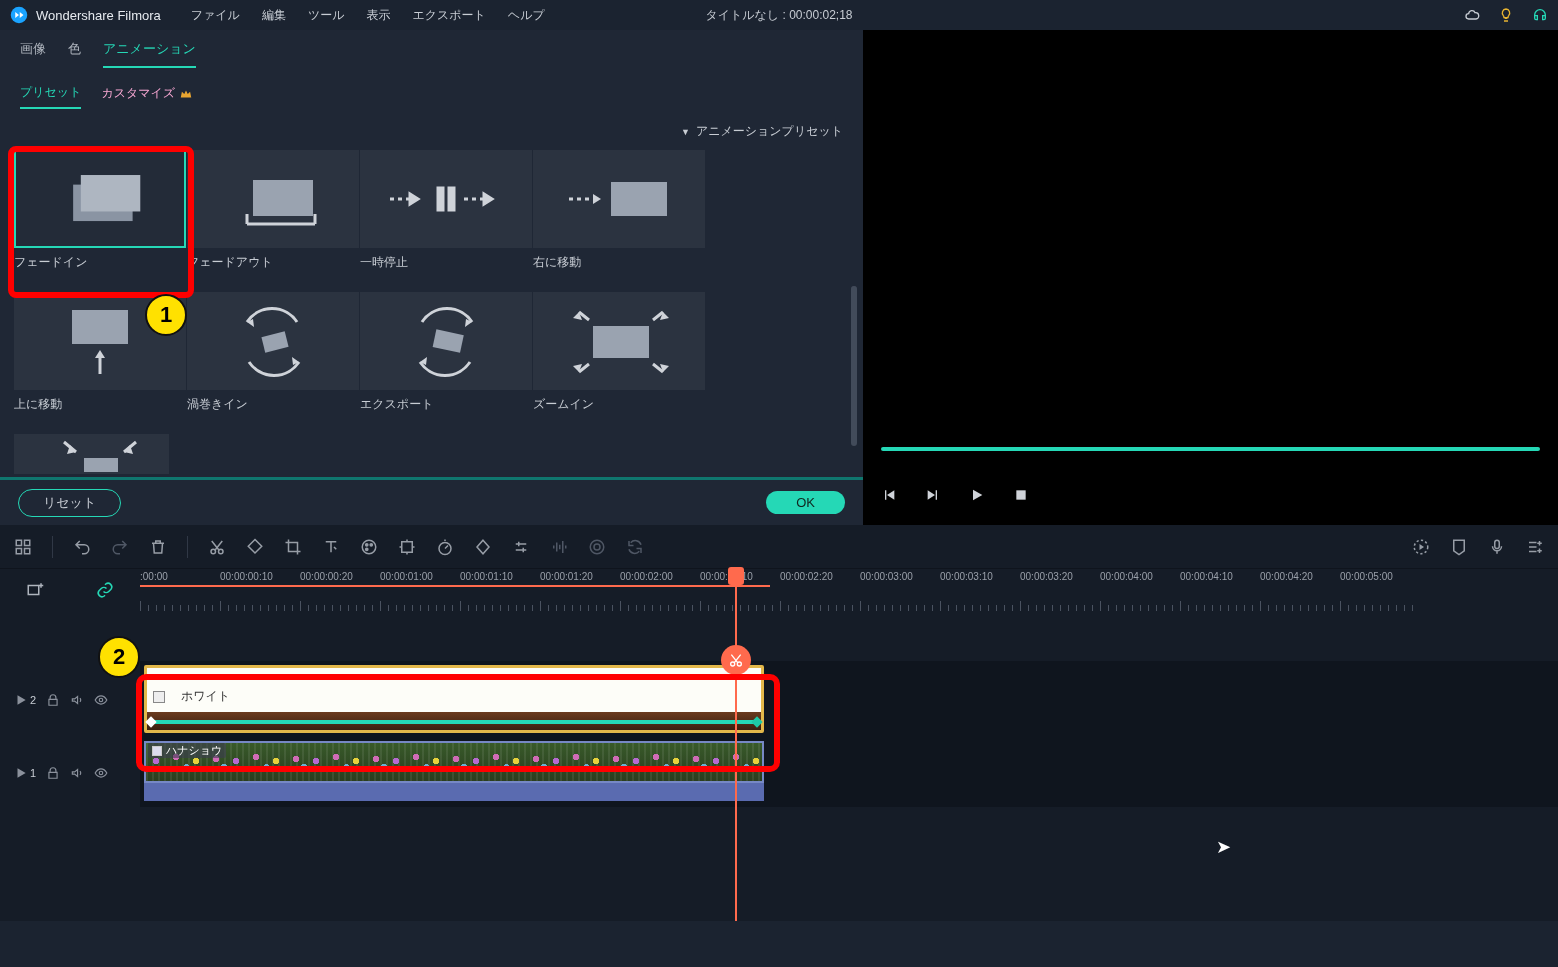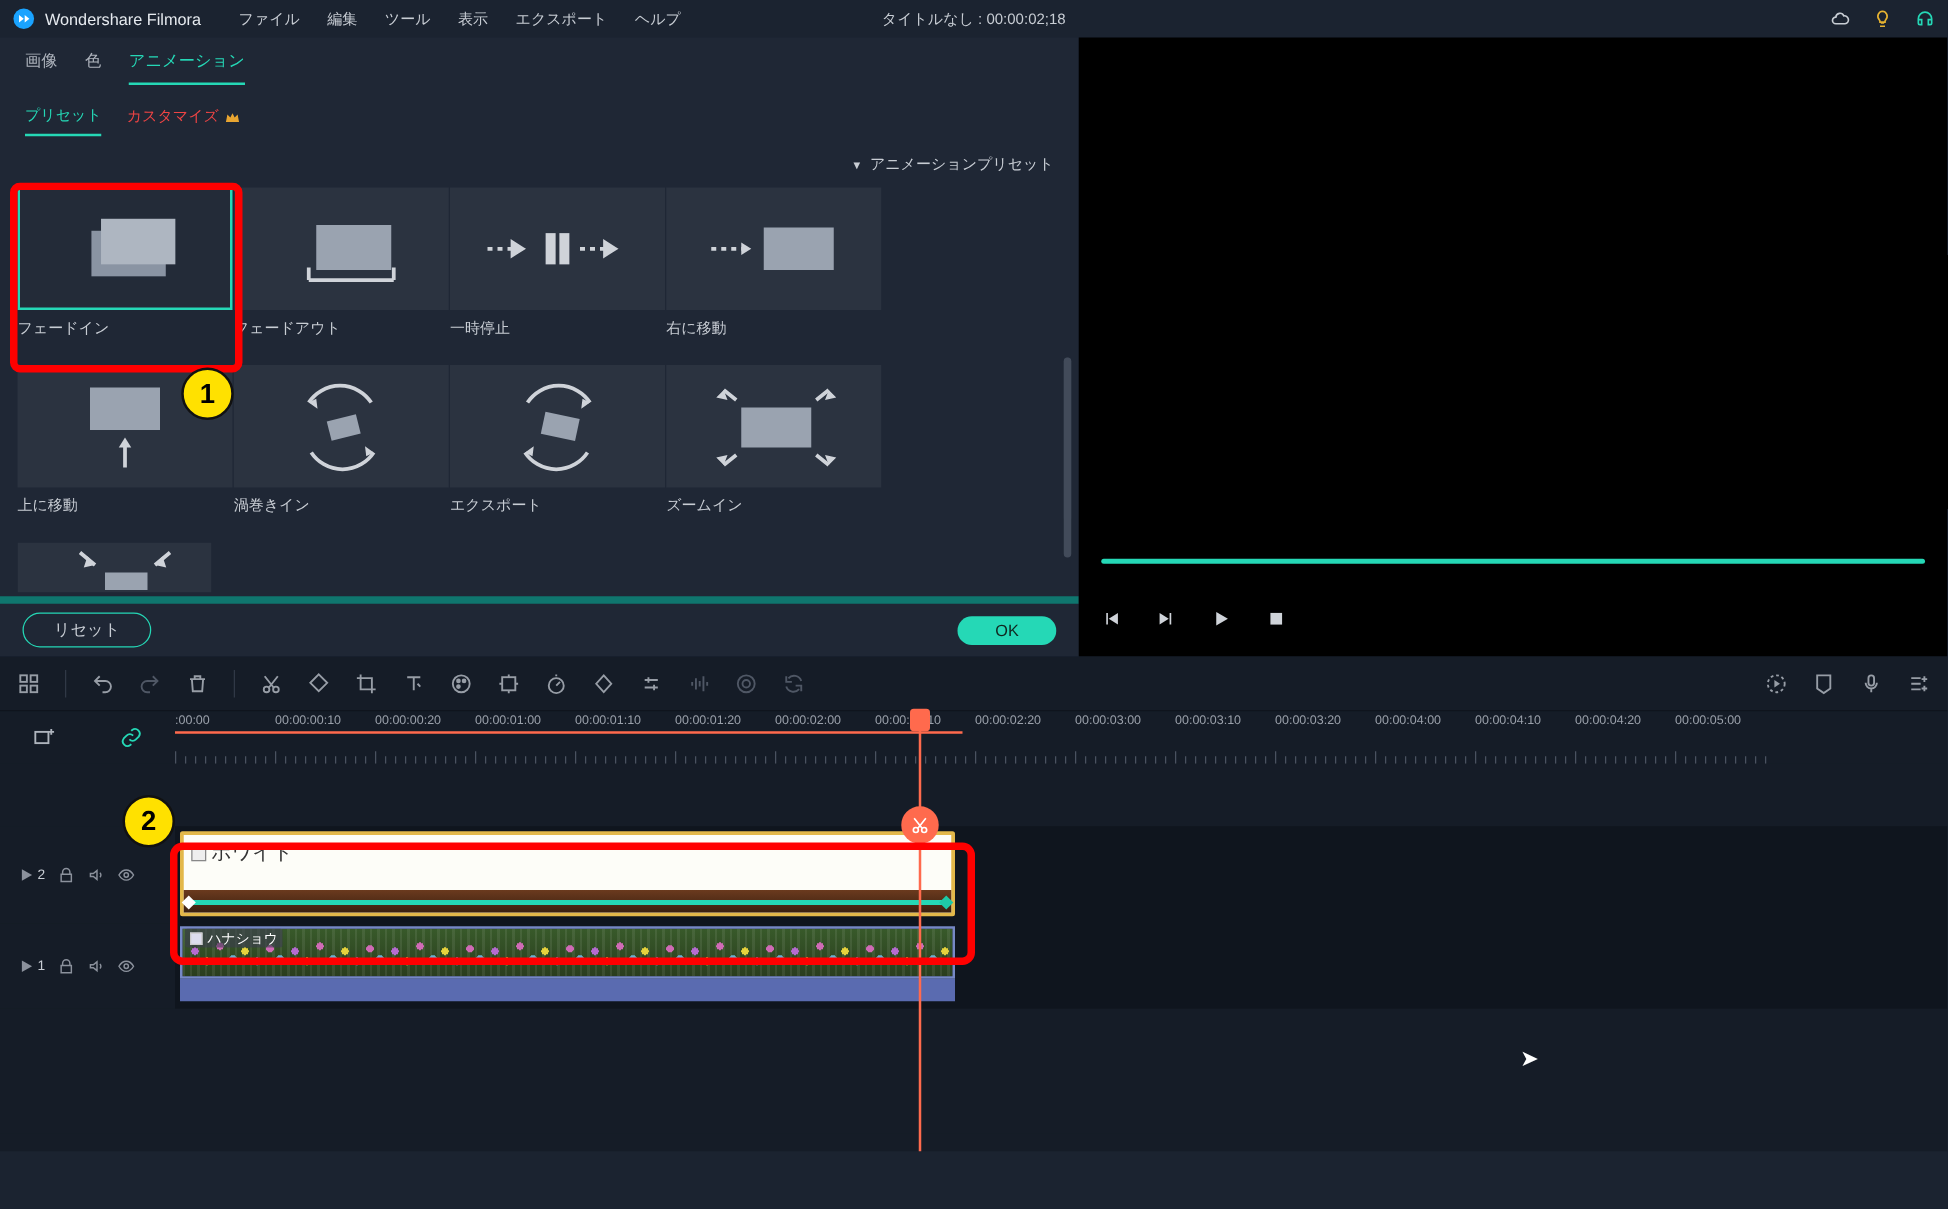--- a/index.html
+++ b/index.html
@@ -19,40 +19,40 @@
   .upper { display:flex; height: 495px; }
   .panel-left { width: 863px; display:flex; flex-direction:column; background:#1f2735;}
   .panel-right { flex:1; background:#000; position:relative;}
 
   
   .prop-tabs { display:flex; gap:22px; padding: 10px 20px 0 20px; font-size:13px; }
   .prop-tabs .tab { padding-bottom:8px; color:#aeb4bd; cursor:pointer;}
   .prop-tabs .tab.active { color:#25d8b6; border-bottom:2px solid #25d8b6;}
 
   .sub-tabs { display:flex; gap:20px; padding: 16px 20px 0 20px; font-size:12px;}
-  .sub-tabs .stab { padding-bottom:6px; color:#ef4444; cursor:pointer; display:flex; align-items:center; gap:4px;}
+  .sub-tabs .stab { padding-bottom:6px; color:#f9a8d4; cursor:pointer; display:flex; align-items:center; gap:4px;}
   .sub-tabs .stab.active { color:#25d8b6; border-bottom:2px solid #25d8b6;}
   .crown { width:14px;height:14px; }
 
   .preset-header { padding: 14px 20px 6px 20px; font-size:12px; color:#c8cdd4;text-align:right; }
   .preset-header .tri { font-size:9px; margin-right:6px;}
 
   .preset-grid { display:flex; flex-wrap:wrap; gap:18px 18px; padding: 4px 14px 0 14px; overflow-y:auto; flex:1; position:relative;}
   .preset-item { width:155px; }
   .preset-thumb { width:172px; height:98px; background:#2b3340; display:flex; align-items:center; justify-content:center; }
   .preset-thumb.selected { border:2px solid #25d8b6; background:#232b38;}
   .preset-label { font-size:12px; color:#c8cdd4; margin-top:6px;}
   .thumb-svg { width:100%; height:100%; }
 
   .red-box-1 { position:absolute; left:8px; top:0px; width:186px; height:152px; border:6px solid #ff0000; border-radius:8px; pointer-events:none;}
   .badge { position:absolute; width:42px; height:42px; border-radius:50%; background:#ffe100; border:2px solid #111; display:flex; align-items:center; justify-content:center; font-weight:bold; font-size:22px; color:#000;}
   .badge1 { left:145px; top:294px;}
   .badge2 { left:98px; top:636px;}
 
-  .panel-footer { height:48px; display:flex; align-items:center; padding:16px 18px; background:#1f2735; border-top:6px solid #0f766e;}
+  .panel-footer { height:48px; display:flex; align-items:center; padding:16px 18px; background:#1f2735; border-top:3px solid #0f766e;}
   .btn-reset { border:1px solid #25d8b6; background:transparent; color:#c8cdd4; border-radius:18px; padding:4px 24px; font-size:13px; cursor:pointer;}
   .btn-ok { margin-left:auto; background:#25d8b6; color:#10261f; border:none; border-radius:18px; padding:4px 30px; font-size:13px; cursor:pointer;}
 
   
   .preview-progress { position:absolute; left:18px; right:18px; bottom:74px; height:4px; background:#25d8b6; border-radius:2px;}
   .play-controls { position:absolute; left:18px; bottom:22px; display:flex; gap:28px; align-items:center;}
   .play-controls .pbtn { width:16px; height:16px; cursor:pointer;}
   .pc-svg { fill:#cfd3d9;}
 
   
@@ -84,21 +84,21 @@
   .tracks { position:relative; }
   .track-row { display:flex; height:78px; align-items:stretch; }
   .track-head { width:140px; display:flex; align-items:center; gap:10px; padding-left:14px; background:#151c27;}
   .track-head svg { width:14px; height:14px; fill:#8b919c;}
   .track-head .tnum { font-size:11px; color:#c8cdd4; display:flex; align-items:center; gap:2px;}
   .track-body { flex:1; position:relative; background:#0f151e;}
   .track-row.spacer { height:50px;}
   .track-row.spacer .track-body{ background:#151c27;}
 
   .clip2 { position:absolute; left:4px; top:4px; width:620px; height:68px; background:#fdfdf8; border:3px solid #e3b84a; border-radius:2px;}
-  .clip2 .clip-label { font-size:16px; color:#333; padding:4px 6px; display:flex; align-items:center; gap:4px;}
+  .clip2 .clip-label { font-size:12px; color:#333; padding:20px 6px; display:flex; align-items:center; gap:16px;}
   .clip2 .clip-label .sq { width:12px;height:12px; border:1px solid #888; background:#eee;}
   .clip2 .anim-bar { position:absolute; left:0; right:0; bottom:0; height:18px; background:linear-gradient(#6b3a1e,#3a2010);}
   .clip2 .anim-line { position:absolute; left:2px; right:2px; bottom:6px; height:4px; background:#25d8b6;}
   .clip2 .kf { position:absolute; bottom:4px; width:8px;height:8px; transform:rotate(45deg); background:#fff;}
   .clip2 .kf.start{ left:0;}
   .clip2 .kf.end{ right:0; background:#1ec9a6;}
   .red-box-2 { position:absolute; left:136px; top:674px; width:644px; height:98px; border:6px solid #ff0000; border-radius:10px; pointer-events:none; z-index:6;}
 
   .clip1 { position:absolute; left:4px; top:2px; width:620px; height:62px; }
   .clip1 .imgstrip { position:absolute; left:0; right:0; top:0; height:42px;

